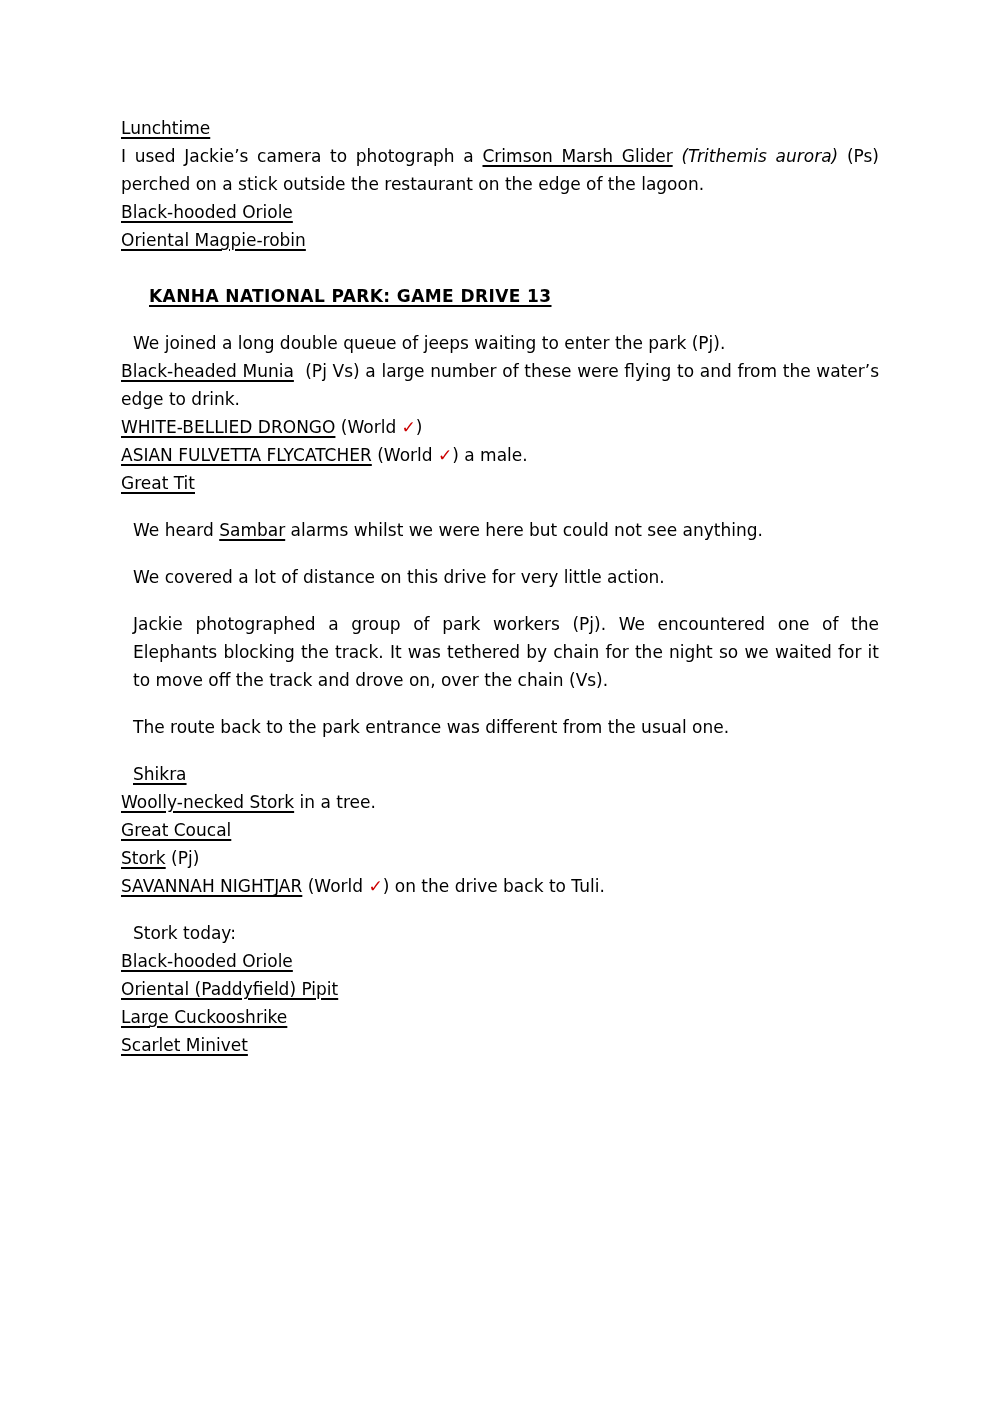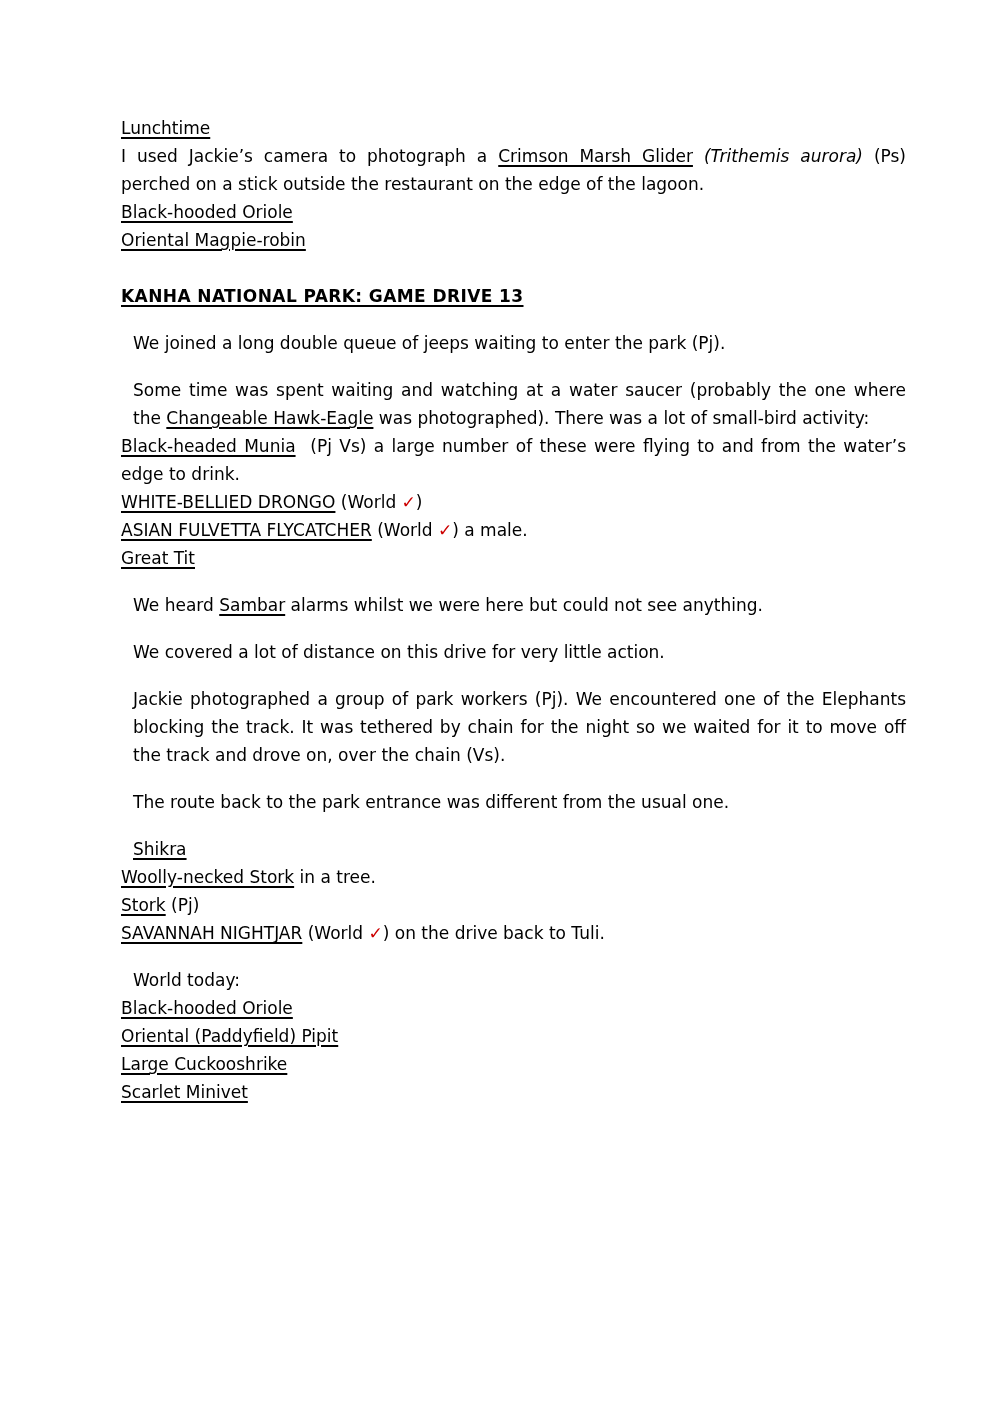--- a/index.html
+++ b/index.html
@@ -6,67 +6,68 @@
     margin: 0;
     padding: 0;
     background: #ffffff;
   }
   .page {
     position: relative;
     width: 992px;
     min-height: 1403px;
     box-sizing: border-box;
     background: #ffffff;
-    padding: 114px 86px 60px 121px;
+    padding: 114px 113px 60px 121px;
     color: #000000;
     font-family: "DejaVu Sans", sans-serif;
     font-size: 17px;
     line-height: 28px;
   }
   .para {
     margin: 0;
     text-align: justify;
     text-align-last: left;
   }
   .para.gap { margin-top: 19px; margin-left: 12px; }
   .para.heading {
     margin-top: 28px;
     font-weight: bold;
     letter-spacing: 0.4px;
+    margin-left: 28px;
   }
   .run-u {
     text-decoration: underline;
     text-decoration-thickness: 1.5px;
     text-underline-offset: 3px;
   }
   .run-i { font-style: italic; margin-top: 45px; }
   .run-b { font-weight: bold; }
   .run-check { font-weight: bold; }
 </style>
 </head>
 <body>
 
 <div class="page" style="background: rgb(255, 255, 255); color: rgb(0, 0, 0);">
     <p class="para"><span class="run-u">Lunchtime</span></p>
     <p class="para"><span class="">I used Jackie’s camera to photograph a </span><span class="run-u">Crimson Marsh Glider</span><span class=""> </span><span class="run-i">(Trithemis aurora)</span><span class=""> (Ps) perched on a stick outside the restaurant on the edge of the lagoon.</span></p>
     <p class="para"><span class="run-u">Black-hooded Oriole</span></p>
     <p class="para"><span class="run-u">Oriental Magpie-robin</span></p>
     <p class="para heading"><span class="run-u run-b">KANHA NATIONAL PARK: GAME DRIVE 13</span></p>
     <p class="para gap"><span class="">We joined a long double queue of jeeps waiting to enter the park (Pj).</span></p>
-    <p class="para gap"><span class="">Some time was spent waiting and watching at a water saucer (probably the one where the </span><span class="run-u">Changeable Hawk-Eagle</span><span class=""> was photographed). There was a lot of small-bird activity:</span></p>
     <p class="para"><span class="run-u">Black-headed Munia</span><span class="">&nbsp; (Pj Vs) a large number of these were flying to and from the water’s edge to drink.</span></p>
     <p class="para"><span class="run-u">WHITE-BELLIED DRONGO</span><span class=""> (World </span><span class="run-check" style="color: rgb(204, 0, 0);">✓</span><span class="">)</span></p>
     <p class="para"><span class="run-u">ASIAN FULVETTA FLYCATCHER</span><span class=""> (World </span><span class="run-check" style="color: rgb(204, 0, 0);">✓</span><span class="">) a male.</span></p>
     <p class="para"><span class="run-u">Great Tit</span></p>
     <p class="para gap"><span class="">We heard </span><span class="run-u">Sambar</span><span class=""> alarms whilst we were here but could not see anything.</span></p>
     <p class="para gap"><span class="">We covered a lot of distance on this drive for very little action.</span></p>
     <p class="para gap"><span class="">Jackie photographed a group of park workers (Pj). We encountered one of the Elephants blocking the track. It was tethered by chain for the night so we waited for it to move off the track and drove on, over the chain (Vs).</span></p>
     <p class="para gap"><span class="">The route back to the park entrance was different from the usual one.</span></p>
     <p class="para gap"><span class="run-u">Shikra</span></p>
     <p class="para"><span class="run-u">Woolly-necked Stork</span><span class=""> in a tree.</span></p>
+    <p class="para"><span class="run-u">Great Coucal</span></p>
     <p class="para"><span class="run-u">Stork</span><span class=""> (Pj)</span></p>
     <p class="para"><span class="run-u">SAVANNAH NIGHTJAR</span><span class=""> (World </span><span class="run-check" style="color: rgb(204, 0, 0);">✓</span><span class="">) on the drive back to Tuli.</span></p>
-    <p class="para gap"><span class="">World today:</span></p>
+    <p class="para gap"><span class="">Stork today:</span></p>
     <p class="para"><span class="run-u">Black-hooded Oriole</span></p>
     <p class="para"><span class="run-u">Oriental (Paddyfield) Pipit</span></p>
     <p class="para"><span class="run-u">Large Cuckooshrike</span></p>
     <p class="para"><span class="run-u">Scarlet Minivet</span></p>
   </div>
 
 </body></html>

